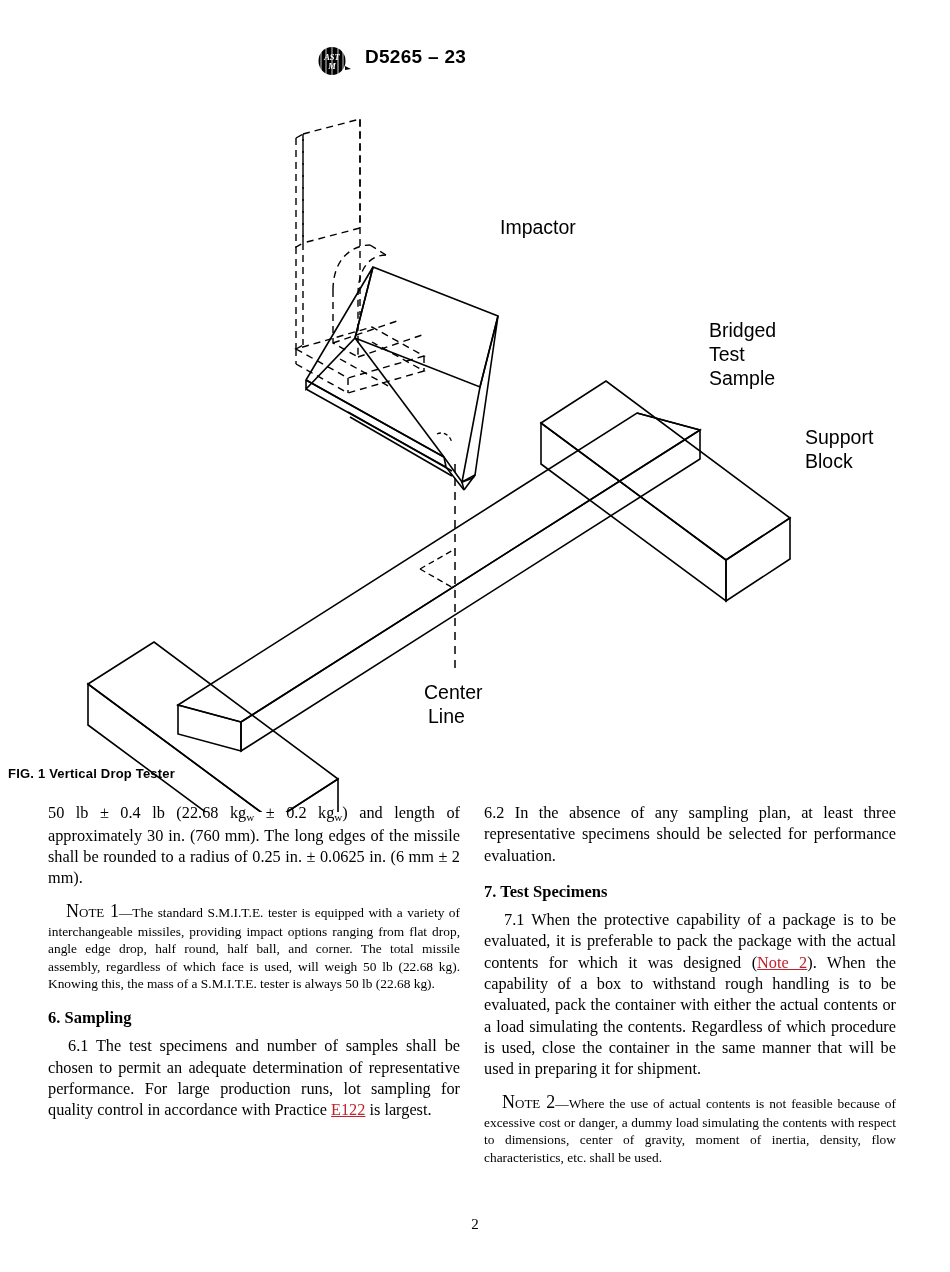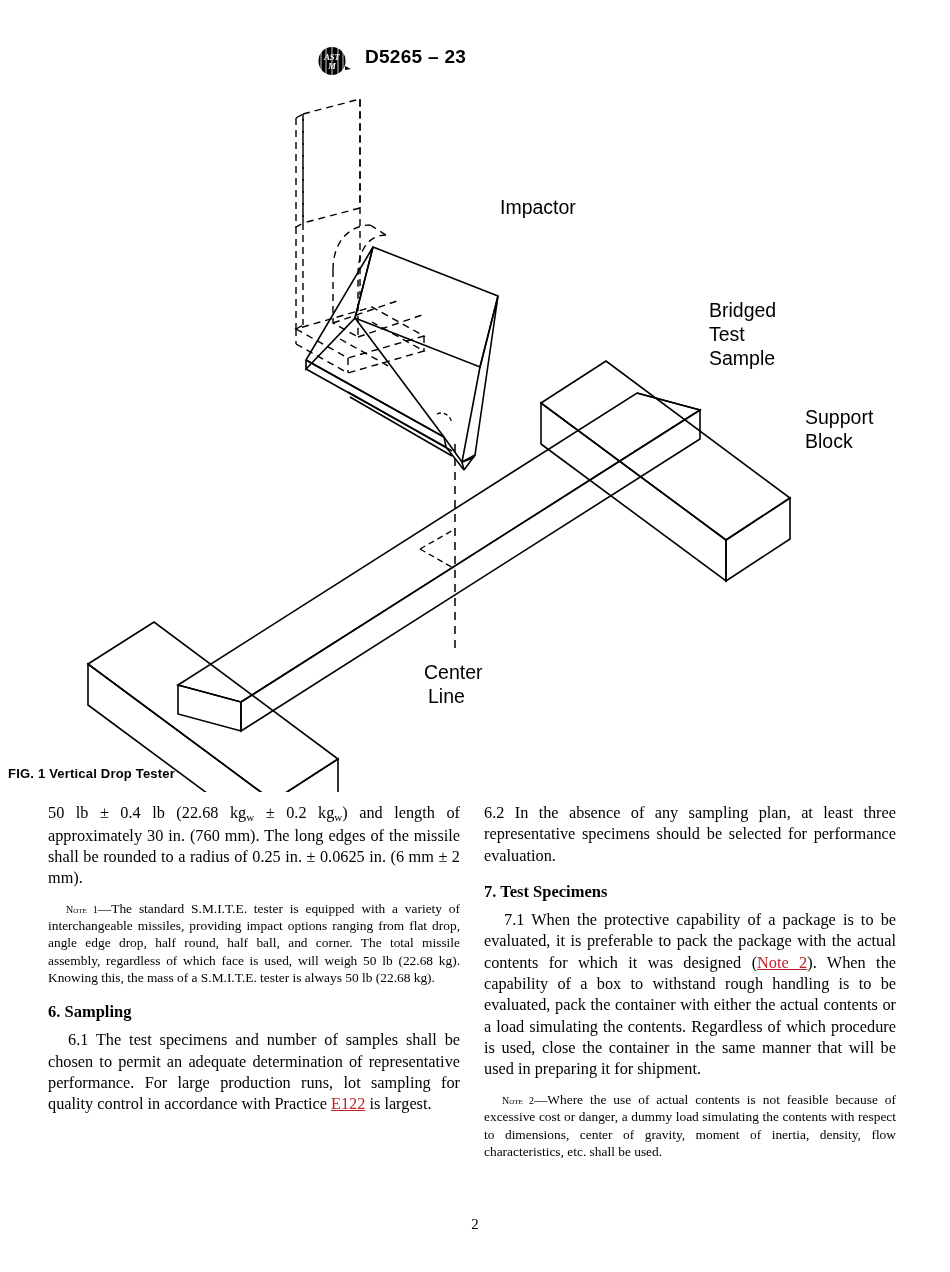--- a/index.html
+++ b/index.html
@@ -35,21 +35,21 @@
   #doc-designation {
     font-family: "Liberation Sans", sans-serif;
     font-size: 19px;
     font-weight: bold;
     letter-spacing: 0.3px;
   }
 
   
   #figure-block {
     position: absolute;
-    top: 92px;
+    top: 112px;
     left: 0;
     width: 816px;
     height: 700px;
   }
   #figure-svg {
     display: block;
     width: 950px;
     height: 700px;
   }
   .fig-label {
@@ -98,21 +98,21 @@
   }
   p.note {
     font-size: 13.4px;
     line-height: 1.295;
     text-indent: 18px;
     margin-top: 11px;
     text-align: justify;
   }
   .note-lead {
     font-variant: small-caps;
-    font-size: 10px;
+    font-size: 18px;
     font-family: Liberation Serif, serif;
   }
   h3.section-head {
     margin: 16px 0 7px 0;
     font-size: 16.5px;
     font-weight: bold;
     text-align: left;
   }
   .spacer-top {
     margin-top: 13px;

